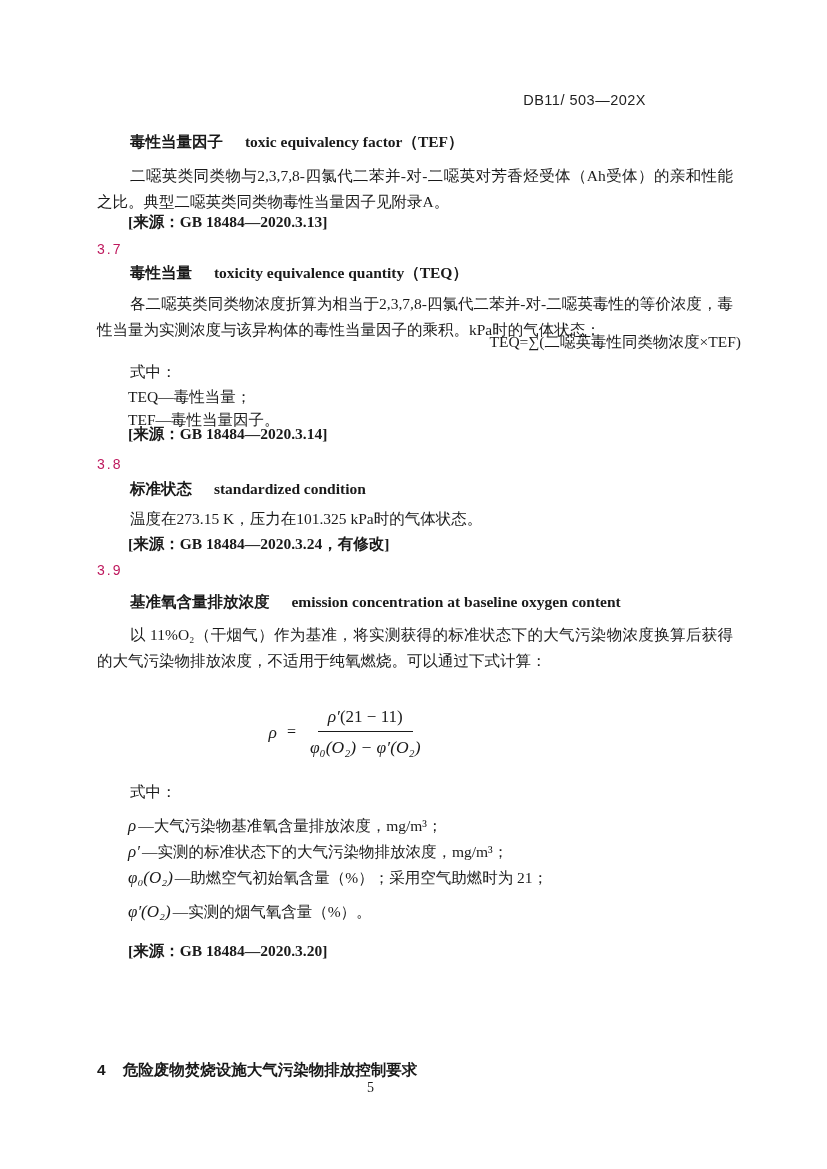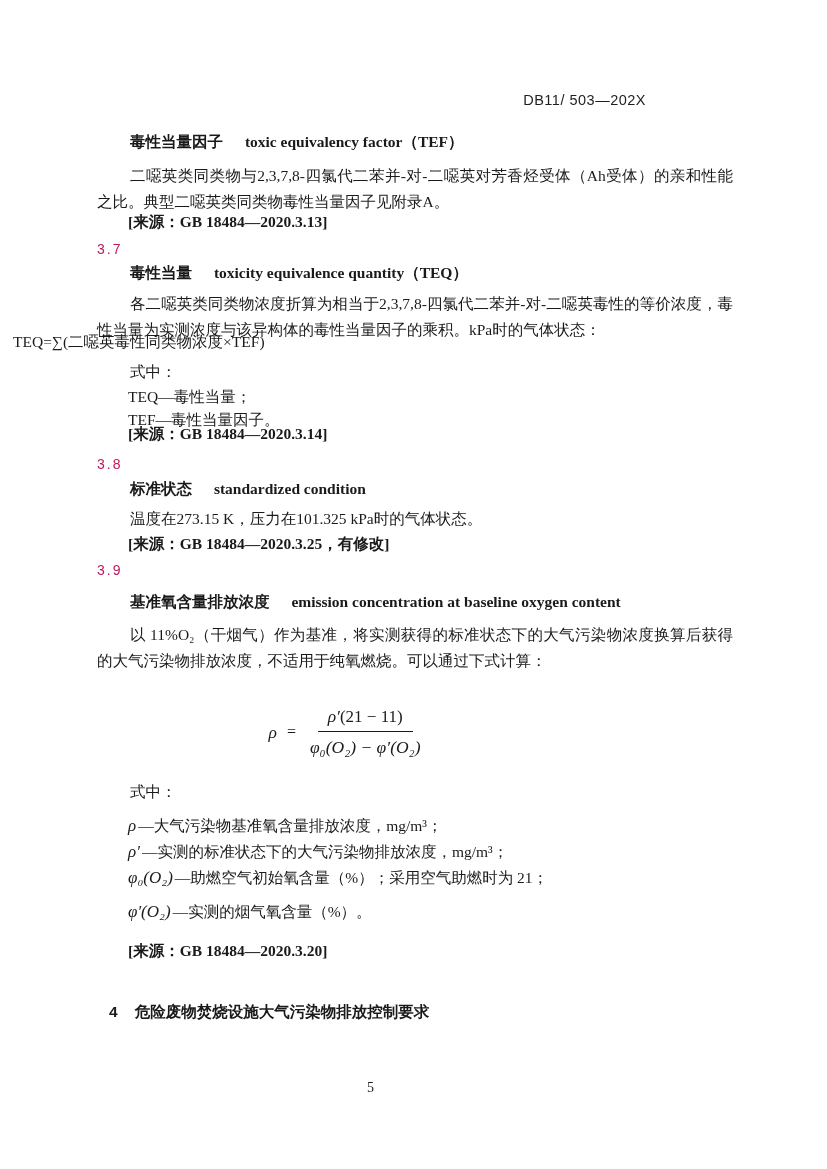--- a/index.html
+++ b/index.html
@@ -33,21 +33,21 @@
     left:97px;width:636px;
     font-size:15.5px;line-height:26px;
     text-align:justify;text-align-last:left;
     text-indent:33px;
   }
   .line{left:130px;font-size:15.5px;white-space:nowrap;}
   .src-line{left:128px;font-size:15.5px;white-space:nowrap;font-weight:bold;}
   .def-line{left:128px;font-size:15.5px;white-space:nowrap;}
   .sym{font-family:"Liberation Serif", serif;font-style:italic;font-size:17px;margin-right:2px;}
   
-  .formula-teq{left:0;right:0;text-align:left;font-size:15.5px;padding-left:13px;}
+  .formula-teq{left:0;right:0;text-align:right;font-size:15.5px;padding-left:13px;}
   
   .formula-rho{left:0;right:0;display:flex;justify-content:center;}
   .formula-row{display:flex;align-items:center;transform:translateX(-24px);}
   .math-i{font-family:"Liberation Serif", serif;font-style:italic;font-size:17.5px;}
   .math-r{font-family:"Liberation Serif", serif;font-style:normal;font-size:17px;}
   .eq{margin:0 10px;font-size:16px;}
   .frac{display:inline-flex;flex-direction:column;align-items:center;}
   .frac .fnum{padding:0 10px 4px;border-bottom:1.4px solid #1a1a1a;}
   .frac .fden{padding:5px 4px 0;}
   
@@ -85,21 +85,21 @@
   <div class="abs def-line" style="top:387px;">TEQ—毒性当量；</div>
   <div class="abs def-line" style="top:410px;">TEF—毒性当量因子。</div>
   <div class="abs src-line" style="top:424px;">[来源：GB 18484—2020.3.14]</div>
 
   <div class="abs sec-num" style="top:456px;">3.8</div>
   <div class="abs term-heading" style="top:479px;">
     <span class="zh">标准状态</span>
     <span class="en">standardized condition</span>
   </div>
   <div class="abs line" style="top:509px;">温度在273.15 K，压力在101.325 kPa时的气体状态。</div>
-  <div class="abs src-line" style="top:534px;">[来源：GB 18484—2020.3.25，有修改]</div>
+  <div class="abs src-line" style="top:534px;">[来源：GB 18484—2020.3.24，有修改]</div>
 
   <div class="abs sec-num" style="top:562px;">3.9</div>
   <div class="abs term-heading" style="top:592px;">
     <span class="zh">基准氧含量排放浓度</span>
     <span class="en">emission concentration at baseline oxygen content</span>
   </div>
   <div class="abs para" style="top:622px;">以 11%O₂（干烟气）作为基准，将实测获得的标准状态下的大气污染物浓度换算后获得的大气污染物排放浓度，不适用于纯氧燃烧。可以通过下式计算：</div>
 
   <div class="abs formula-rho" style="top:706px;">
     <div class="formula-row">
@@ -122,19 +122,19 @@
   </div>
   <div class="abs def-line" style="top:868px;">
     <span class="sym">φ₀(O₂)</span><span>—助燃空气初始氧含量（%）；采用空气助燃时为 21；</span>
   </div>
   <div class="abs def-line" style="top:902px;">
     <span class="sym">φ′(O₂)</span><span>—实测的烟气氧含量（%）。</span>
   </div>
 
   <div class="abs src-line" style="top:941px;">[来源：GB 18484—2020.3.20]</div>
 
-  <div class="abs h4-heading" style="top:1002px;margin-left:12px;">
+  <div class="abs h4-heading" style="top:1060px;">
     <span class="h4-num">4</span><span>危险废物焚烧设施大气污染物排放控制要求</span>
   </div>
 
   <div class="abs page-num" style="top:1080px;">5</div>
 
 </div>
 
 </body></html>

